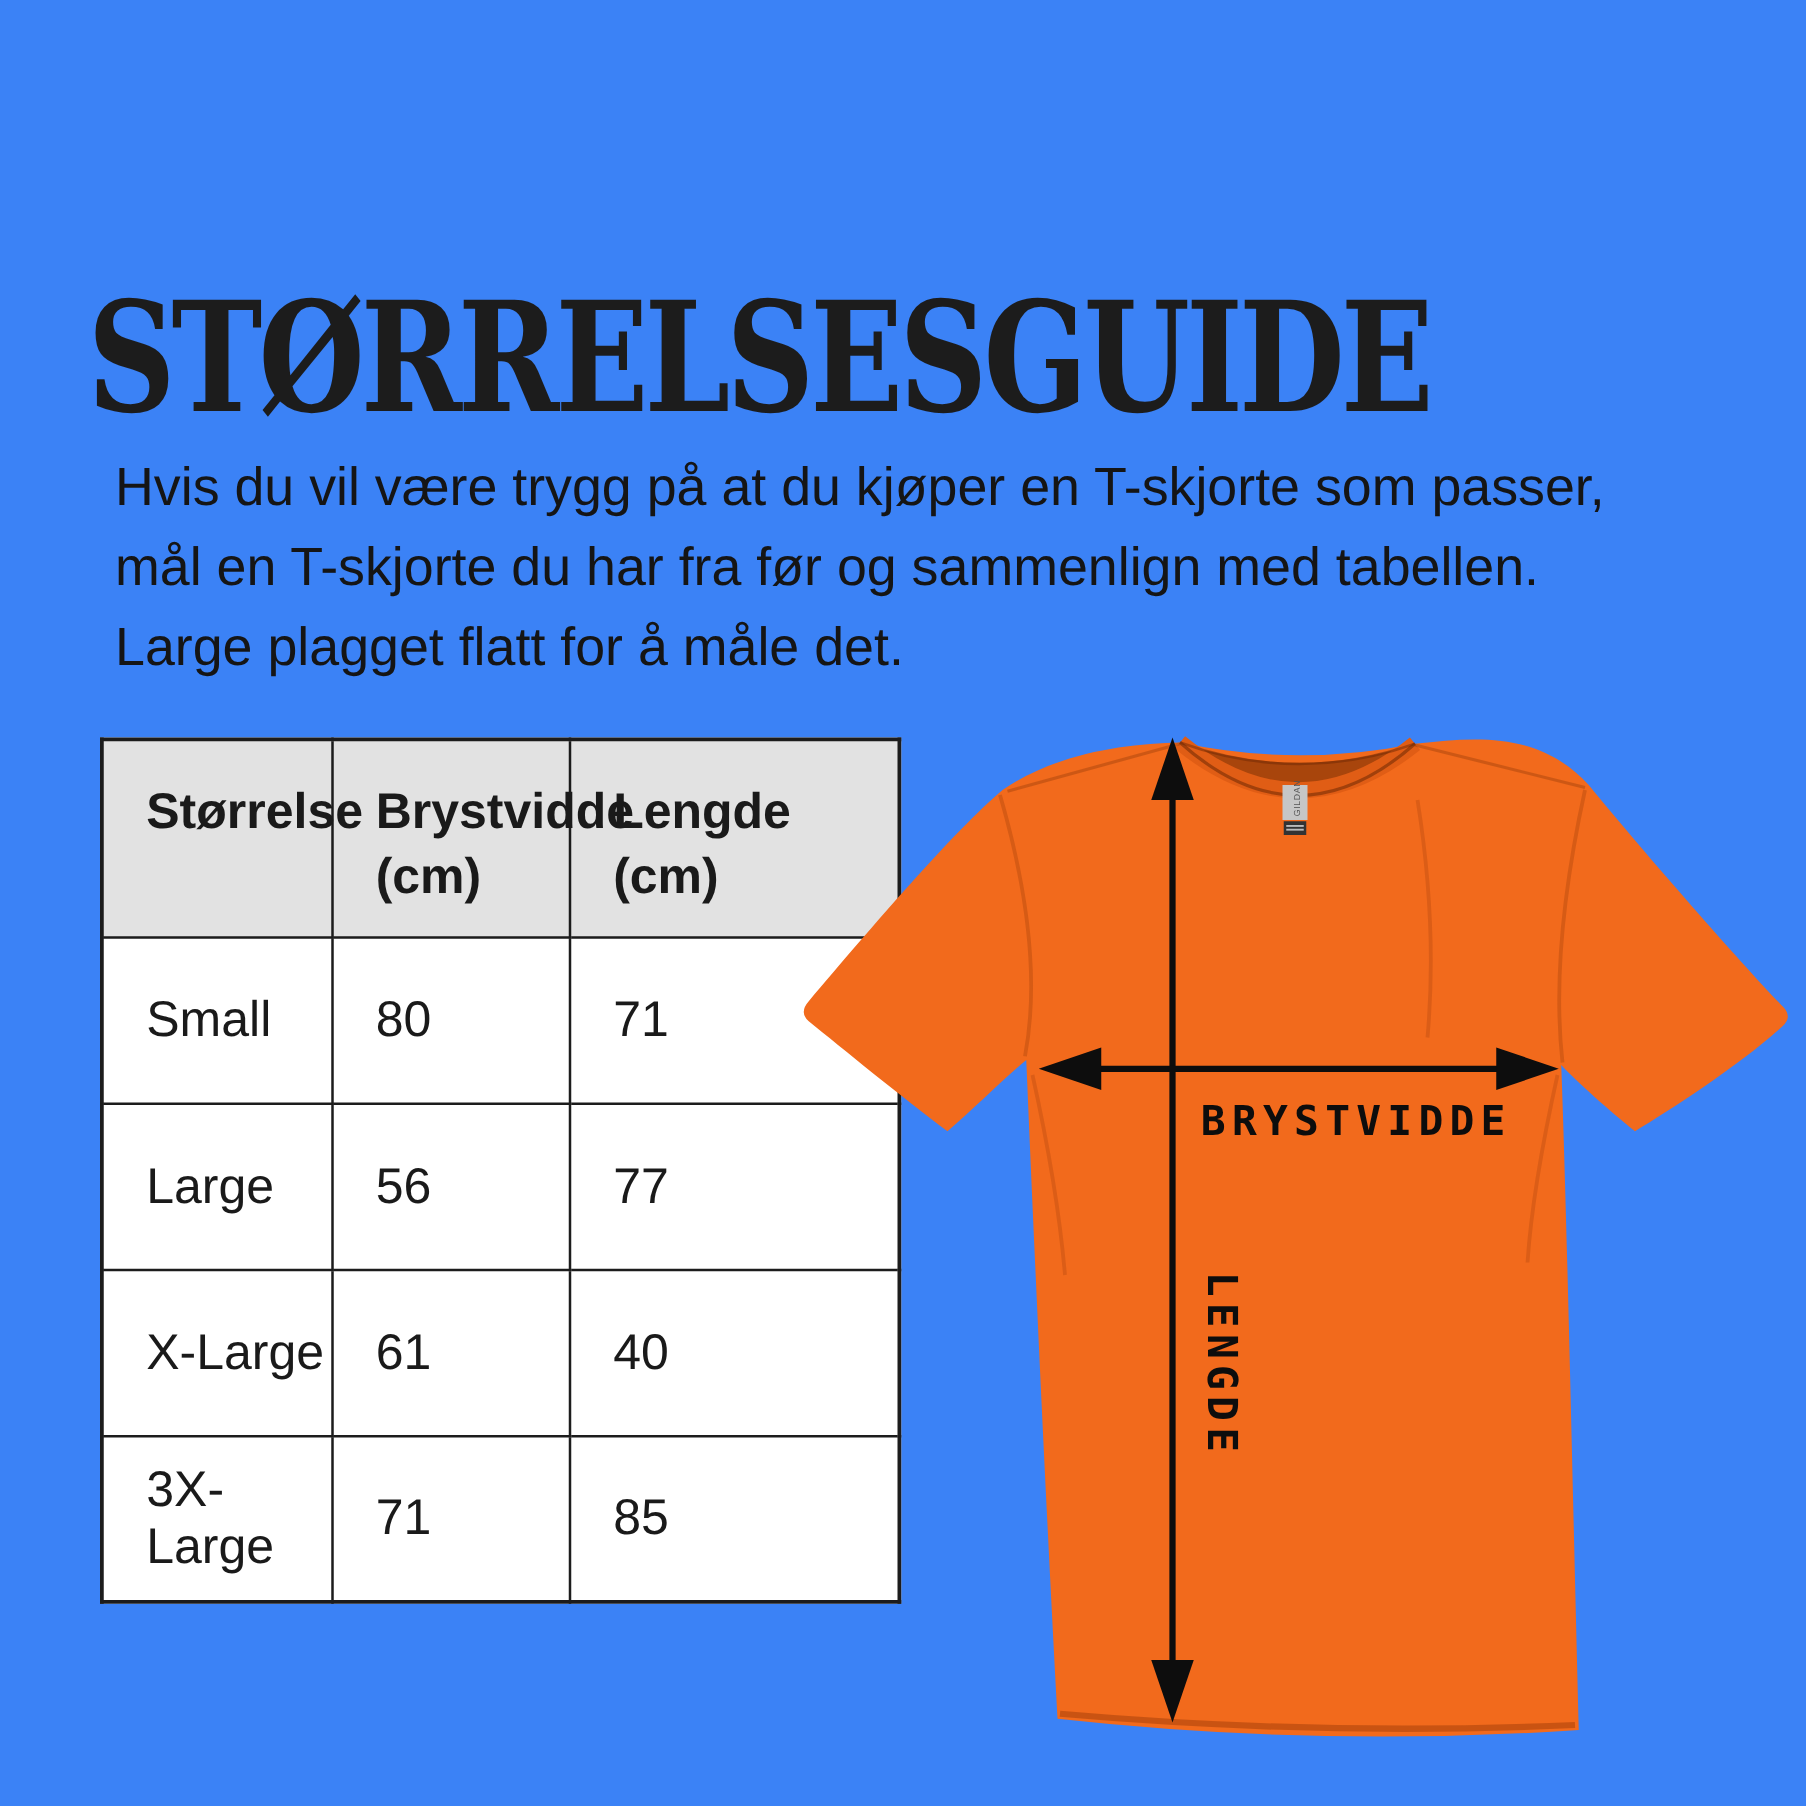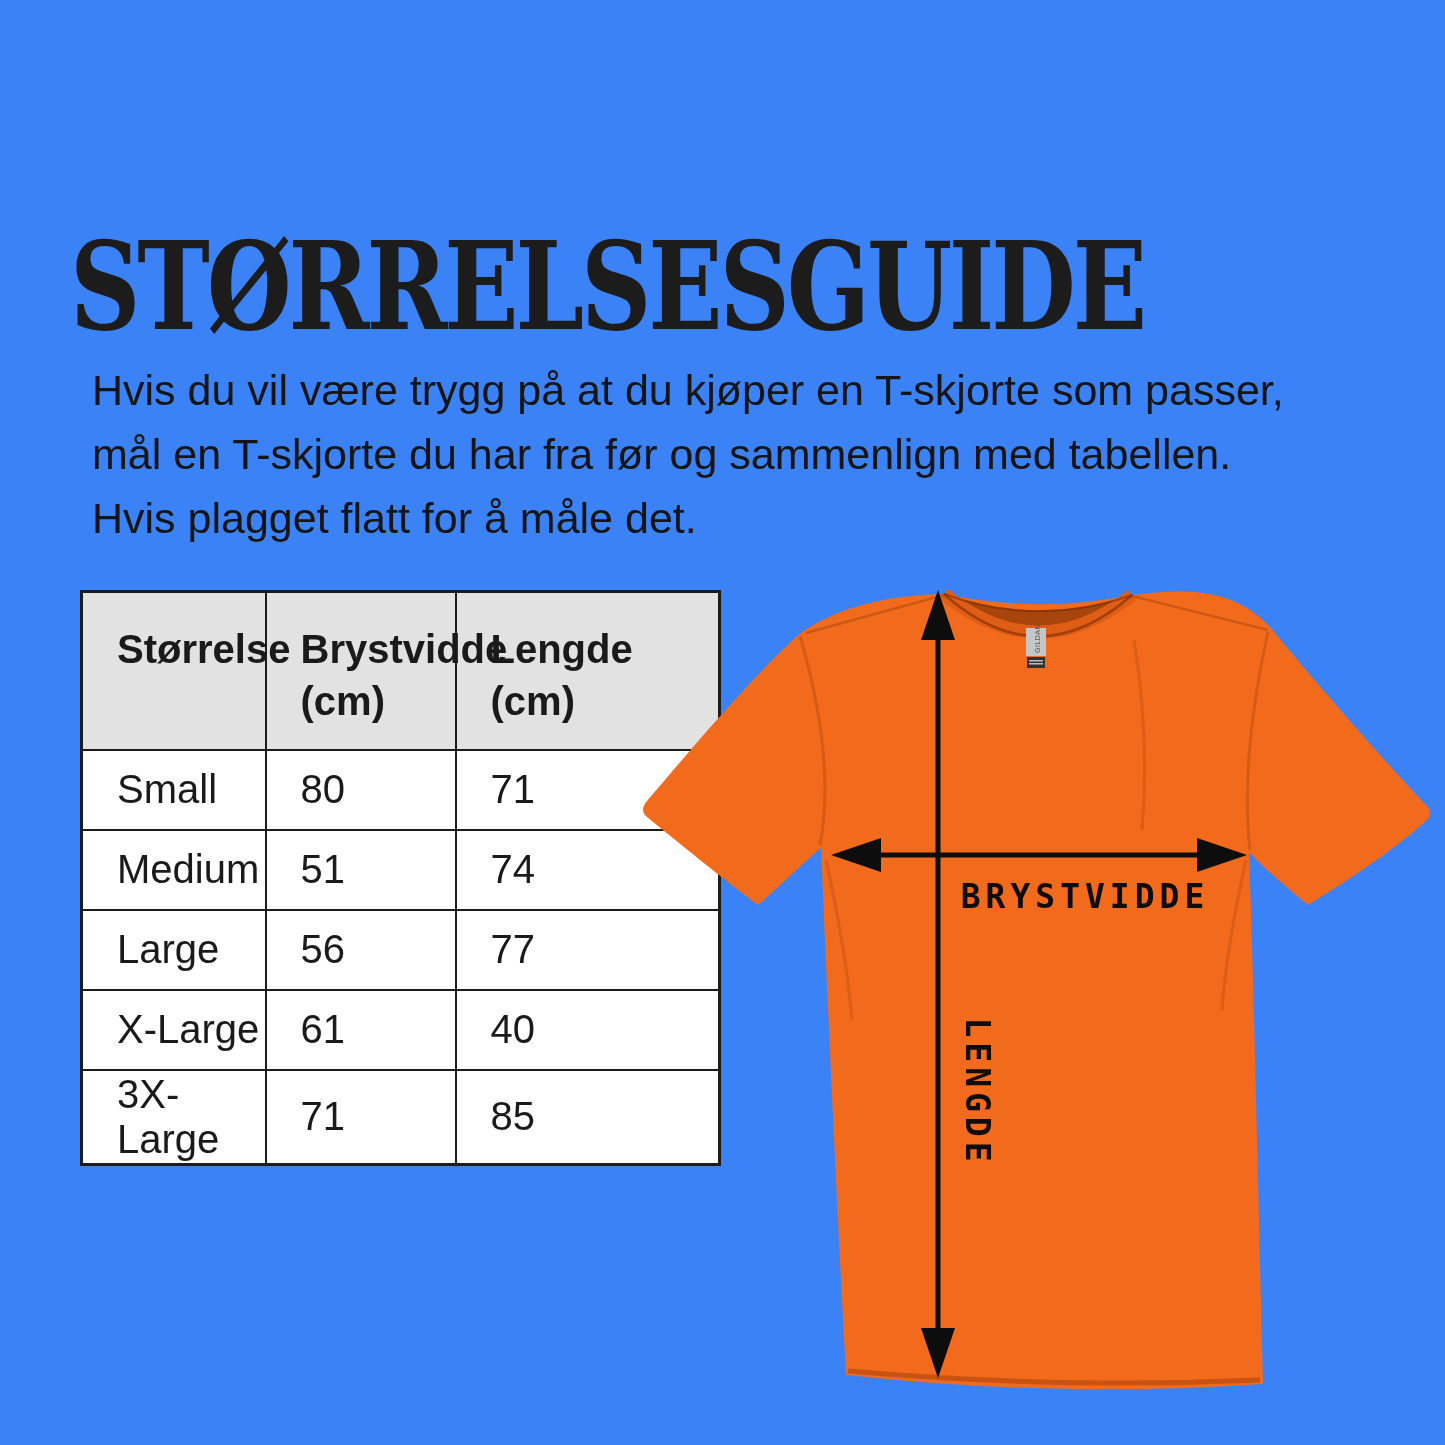--- a/index.html
+++ b/index.html
@@ -16,38 +16,38 @@
   .intro div{white-space:nowrap;}
 
   
   .size-table{position:absolute;left:80px;top:590px;border-collapse:collapse;
               table-layout:fixed;width:638px;background:#fff;z-index:1;}
   .size-table col.c1{width:184px;} .size-table col.c2{width:190px;} .size-table col.c3{width:264px;}
   .size-table th,.size-table td{border:2px solid #1c1c1c;text-align:left;padding-left:34px;}
   .size-table{border:3px solid #1c1c1c;}
   .size-table th{background:#e2e2e2;height:158px;font-size:40px;font-weight:bold;
                  vertical-align:top;padding-top:30px;line-height:1.3;box-sizing:border-box;}
-  .size-table td{height:80px;font-size:40px;font-weight:normal;box-sizing:border-box;}
+  .size-table td{height:133px;font-size:40px;font-weight:normal;box-sizing:border-box;}
   .h-unit{display:block;font-weight:bold;}
 
   
   .shirt-svg{position:absolute;left:0;top:0;z-index:2;pointer-events:none;}
   .measure-label{font-family:"DejaVu Sans Mono",monospace;font-weight:bold;fill:#0d0d0d;}
 </style>
 </head>
 <body>
 
 <div id="canvas">
 
   <div class="title">STØRRELSESGUIDE</div>
 
   <div class="intro">
     <div>Hvis du vil være trygg på at du kjøper en T-skjorte som passer,</div>
     <div>mål en T-skjorte du har fra før og sammenlign med tabellen.</div>
-    <div>Hvis plagget flatt for å måle det.</div>
+    <div>Large plagget flatt for å måle det.</div>
   </div>
 
   <table class="size-table">
     <colgroup>
         <col class="c1">
         <col class="c2">
         <col class="c3">
       </colgroup>
     <thead>
       <tr>
@@ -63,25 +63,20 @@
           <span>Lengde</span>
           <span class="h-unit">(cm)</span>
         </th>
       </tr>
     </thead>
     <tbody>
       <tr>
         <td>Small</td>
         <td>80</td>
         <td>71</td>
-      </tr>
-      <tr>
-        <td>Medium</td>
-        <td>51</td>
-        <td>74</td>
       </tr>
       <tr>
         <td>Large</td>
         <td>56</td>
         <td>77</td>
       </tr>
       <tr>
         <td>X-Large</td>
         <td>61</td>
         <td>40</td>

